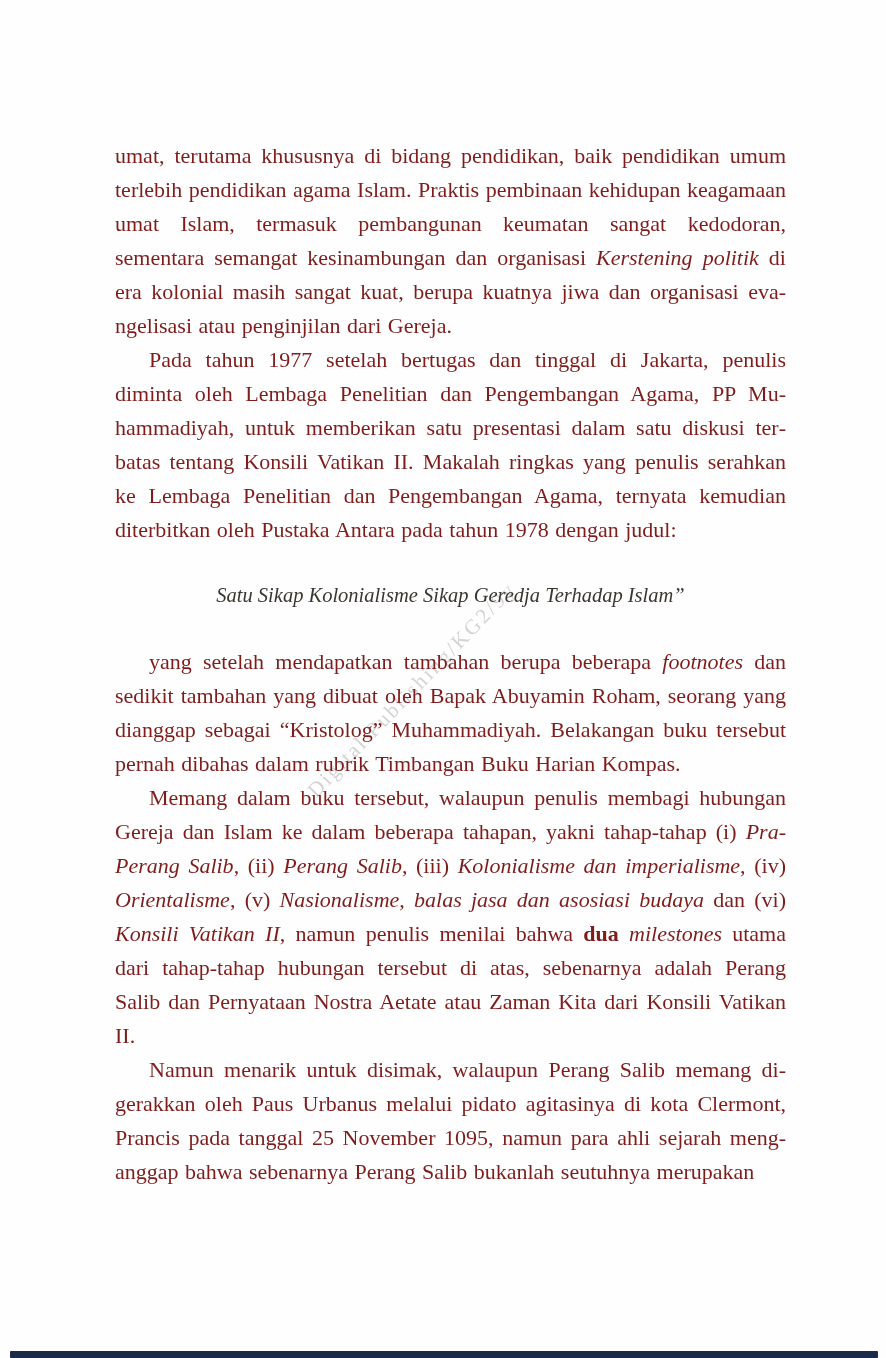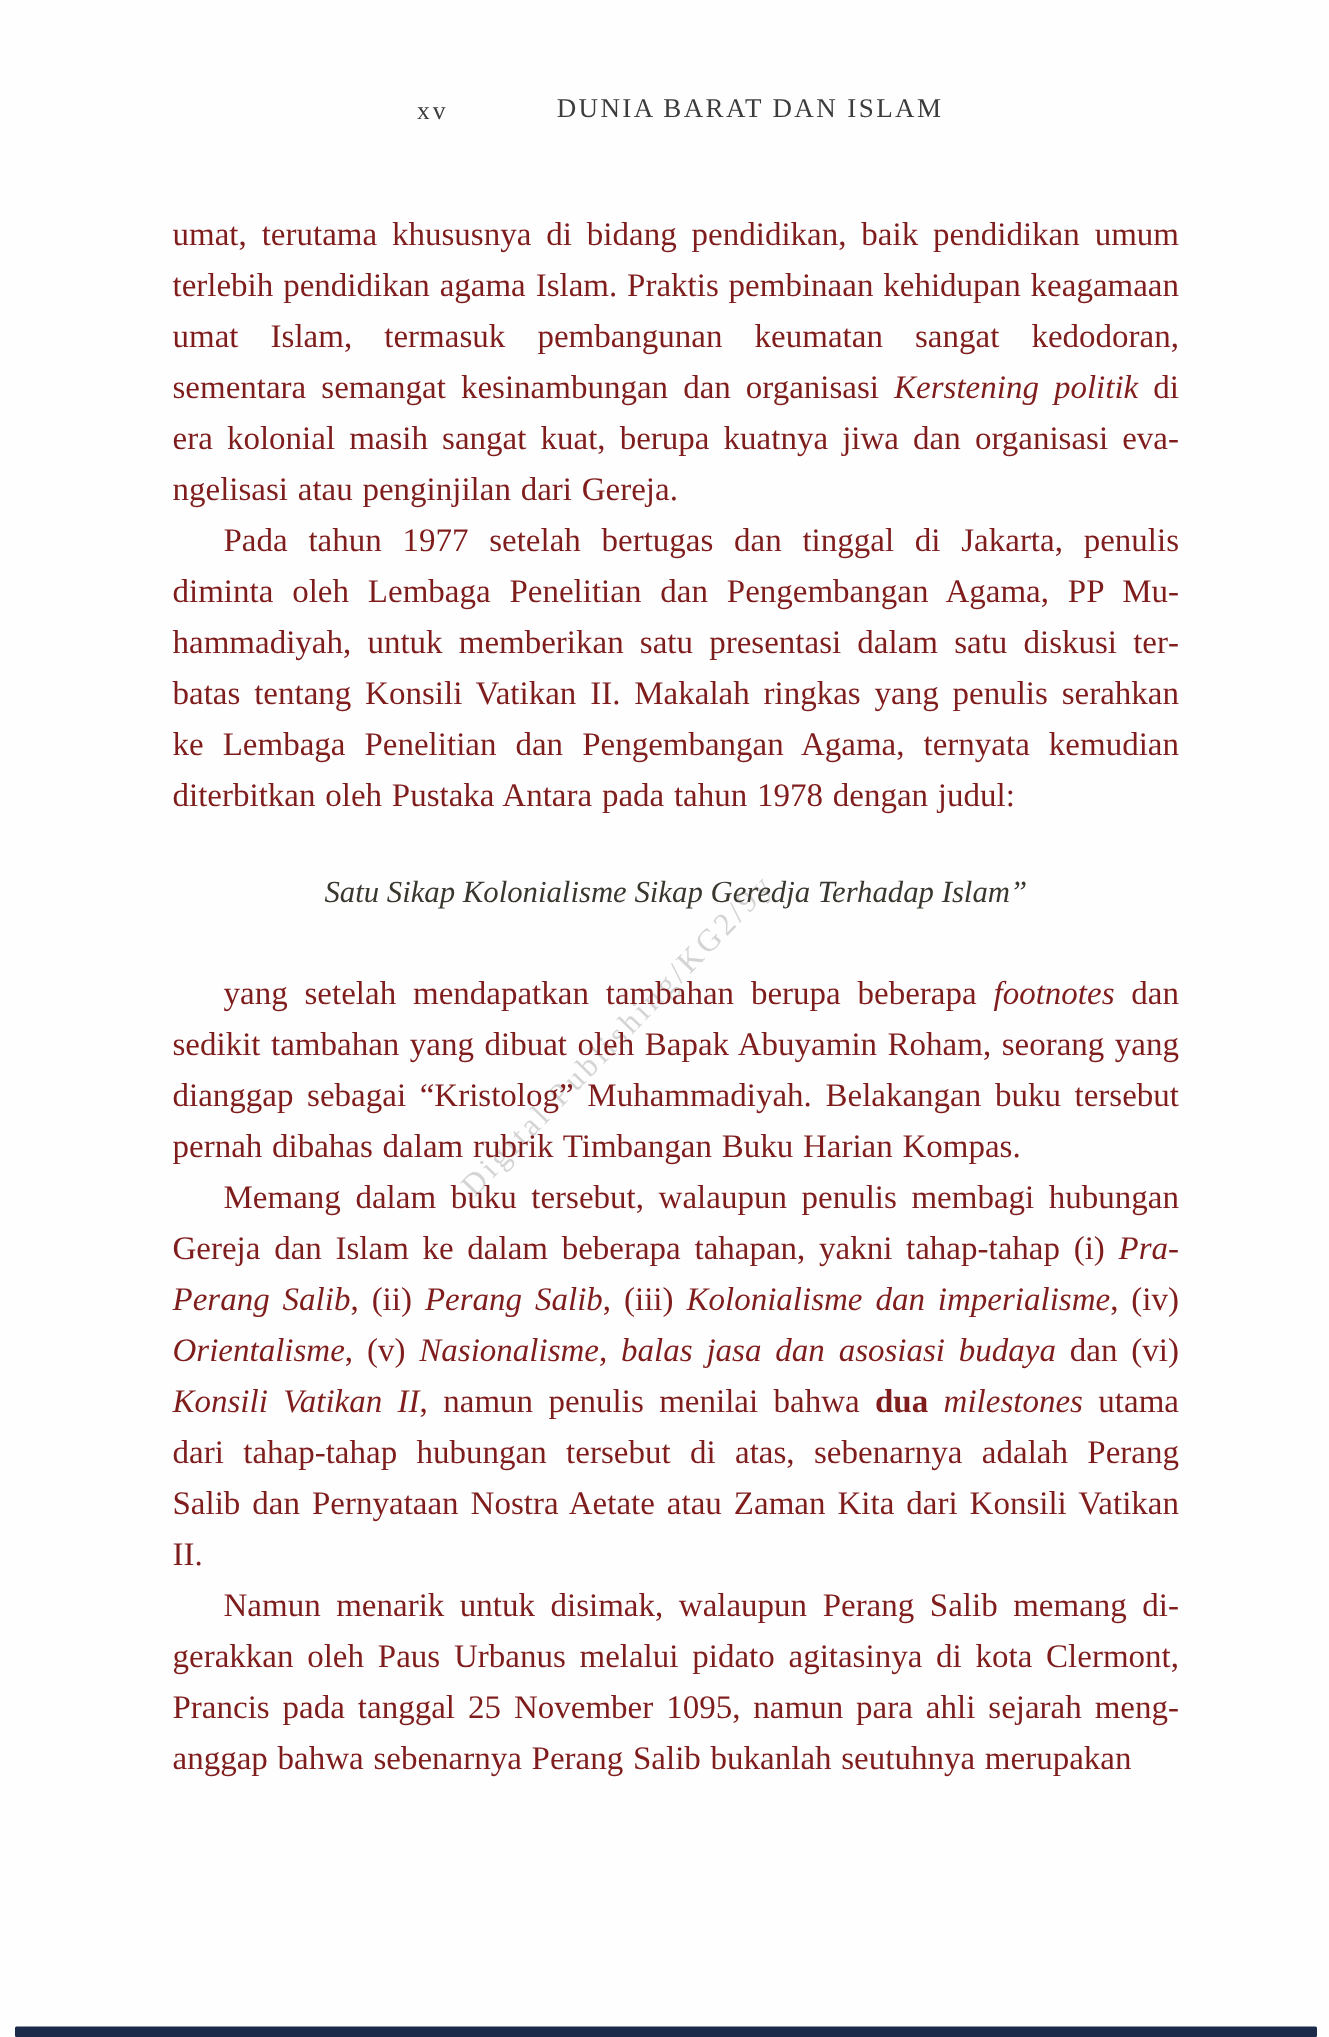--- a/index.html
+++ b/index.html
@@ -98,24 +98,20 @@
     height: 7px;
     background: #1c2b4a;
     border-radius: 1px;
   }
 </style>
 </head>
 <body>
 
 <div class="page">
 
-  <header class="header">
-    <span class="page-number">xv</span>
-    <span class="running-title">DUNIA BARAT DAN ISLAM</span>
-  </header>
 
   <div class="watermark">Digital Publishing/KG2/9y</div>
 
   <main class="body-text">
 
   <p class="para"><span class="seg-n">umat, terutama khususnya di bidang pendidikan, baik pendidikan umum terlebih pendidikan agama Islam. Praktis pembinaan kehidupan keaga­maan umat Islam, termasuk pembangunan keumatan sangat kedodoran, sementara semangat kesinambungan dan organisasi </span><span class="seg-i">Kerstening politik</span><span class="seg-n"> di era kolonial masih sangat kuat, berupa kuatnya jiwa dan organisasi eva­ngelisasi atau penginjilan dari Gereja.</span></p>
       <p class="para indent"><span class="seg-n">Pada tahun 1977 setelah bertugas dan tinggal di Jakarta, penulis diminta oleh Lembaga Penelitian dan Pengembangan Agama, PP Mu­hammadiyah, untuk memberikan satu presentasi dalam satu diskusi ter­batas tentang Konsili Vatikan II. Makalah ringkas yang penulis serahkan ke Lembaga Penelitian dan Pengembangan Agama, ternyata kemudian diterbitkan oleh Pustaka Antara pada tahun 1978 dengan judul:</span></p>
       <div class="quote">
         <div class="quote-line">Satu Sikap Kolonialisme Sikap Geredja Terhadap Islam”</div>
       </div>

